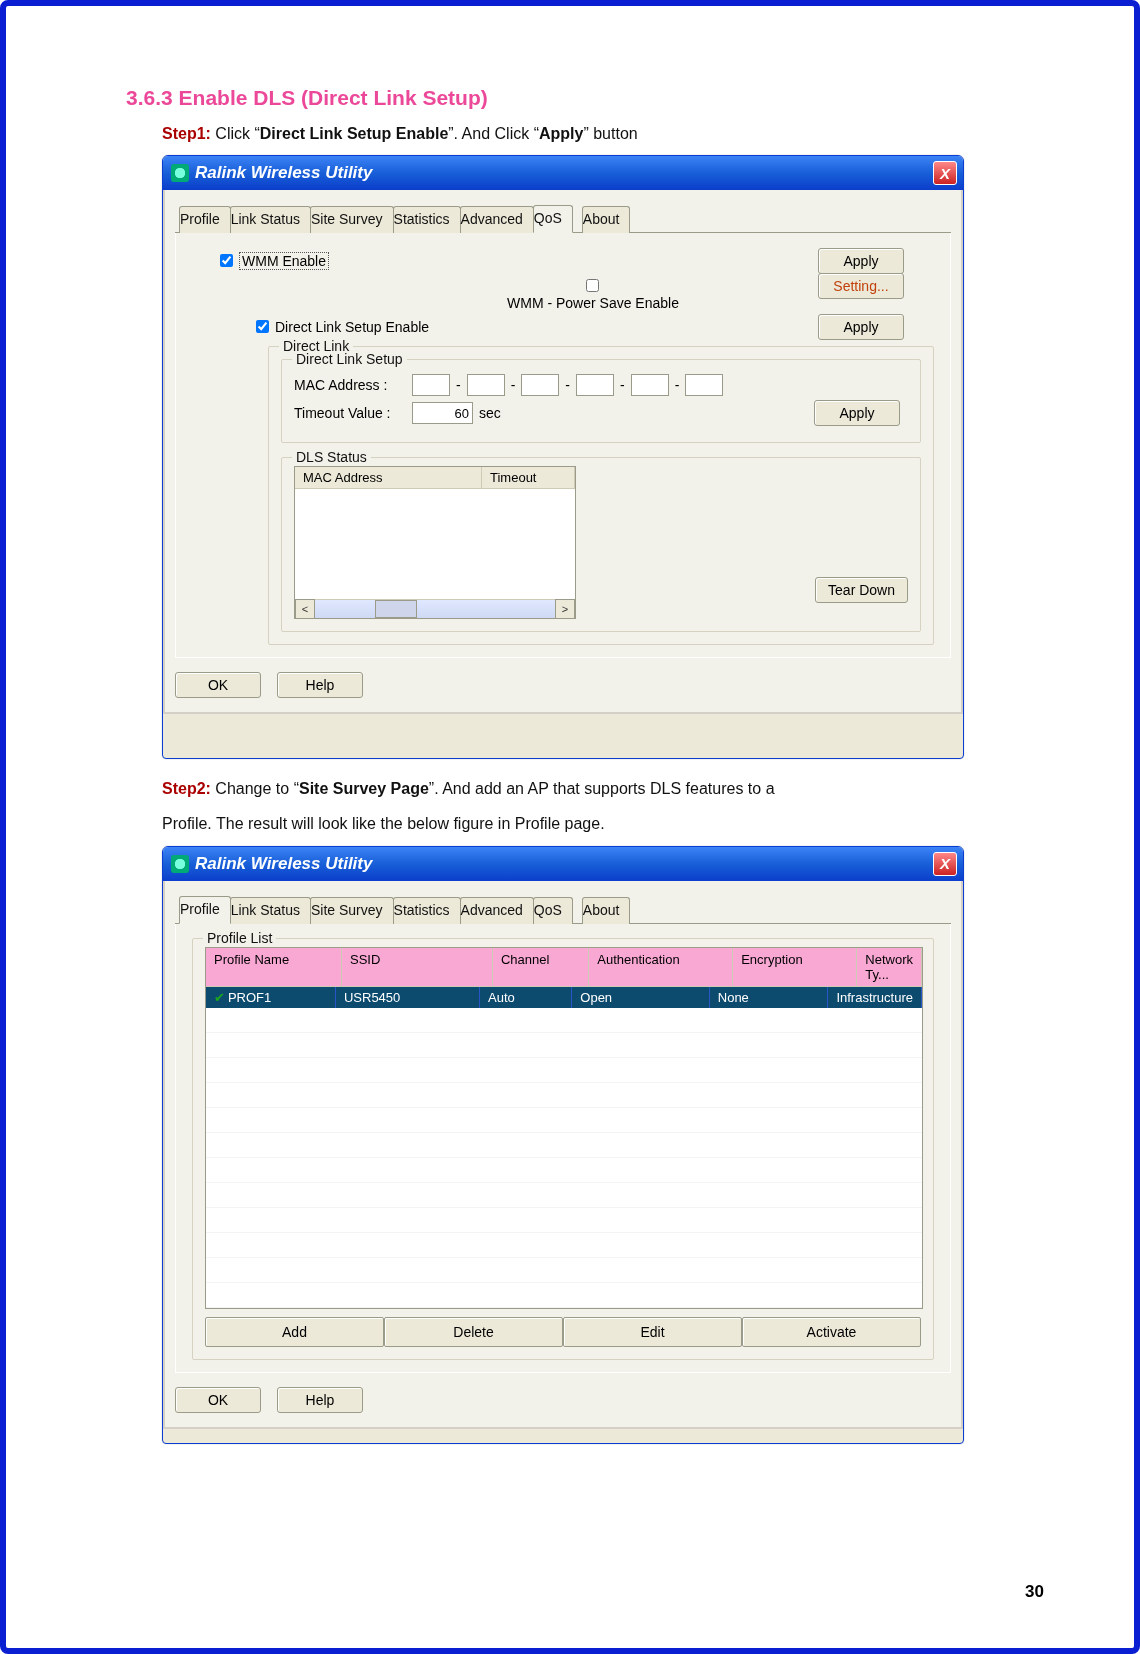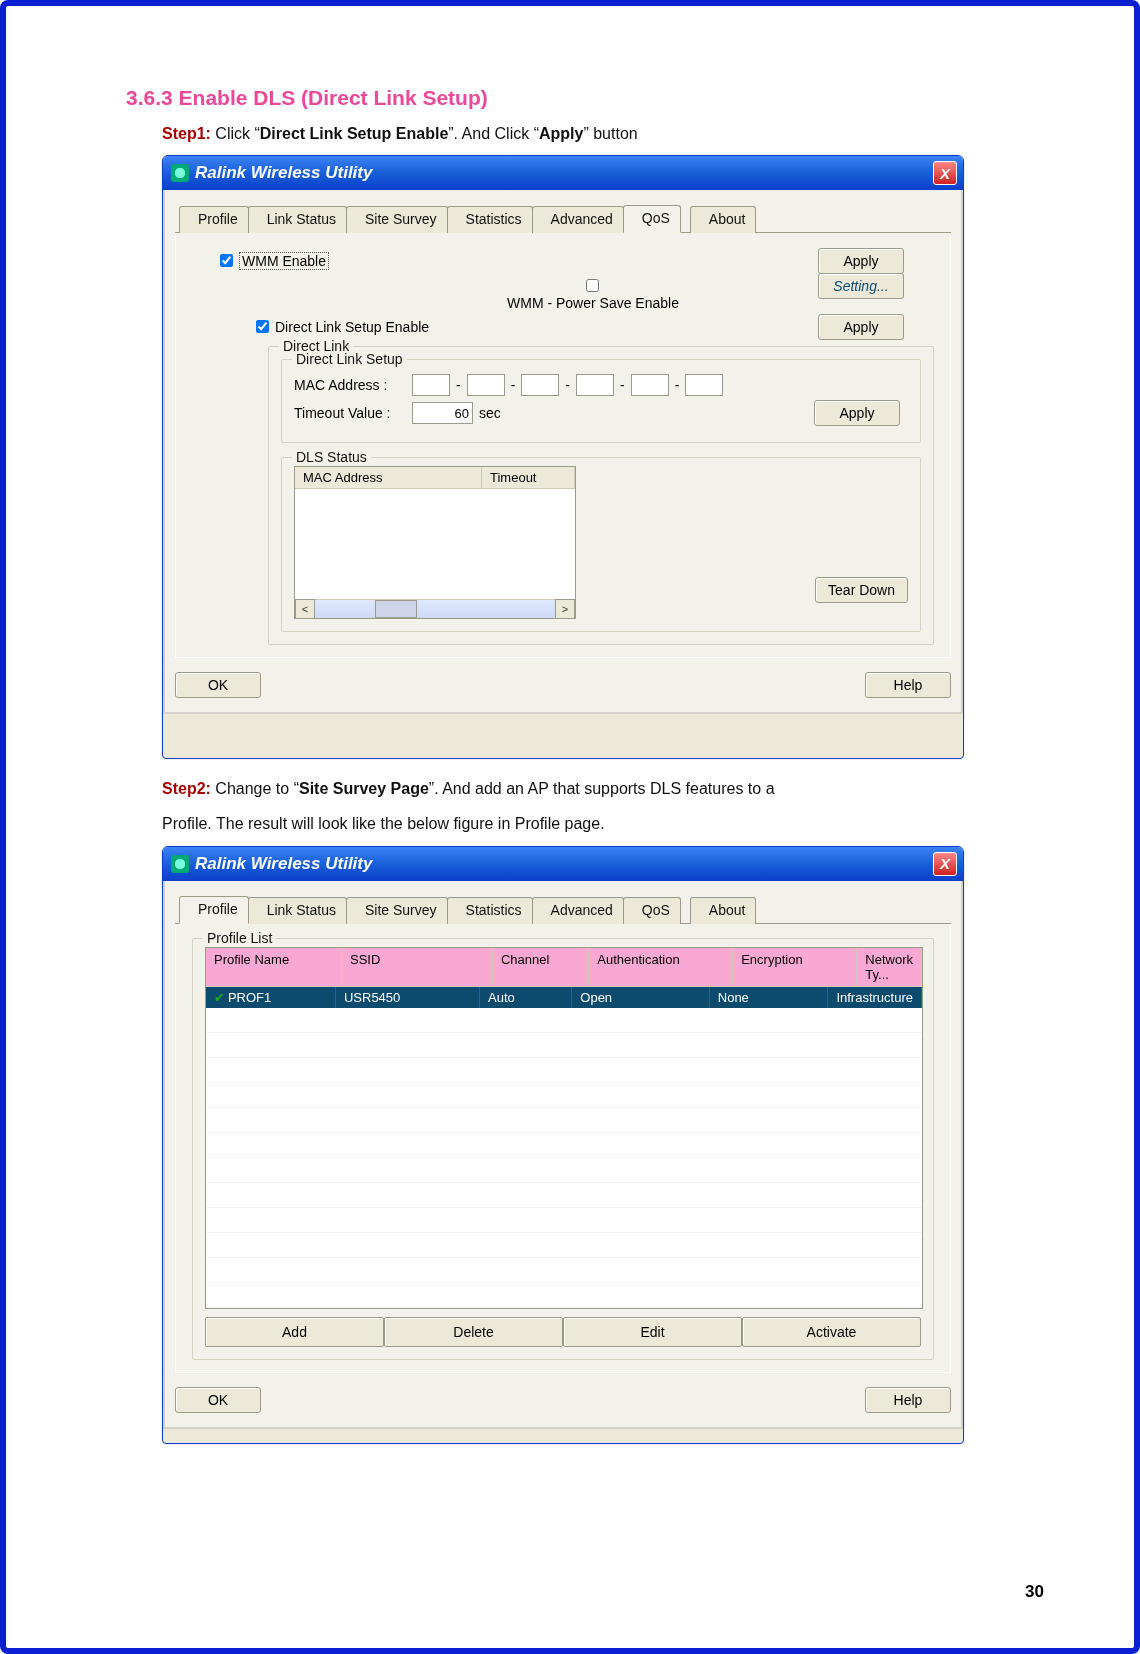--- a/index.html
+++ b/index.html
@@ -80,21 +80,21 @@
   
   .tab-strip {
     display: flex;
     align-items: flex-end;
     gap: 0;
     margin-top: 6px;
     border-bottom: 1px solid #9b9b8a;
     padding-left: 4px;
   }
   .tab {
-    padding: 4px 10px 6px 18px;
+    padding: 4px 10px 6px 0;
     font-size: 14px;
     color: #111;
     border: 1px solid #9b9b8a;
     border-bottom: none;
     background: #ece9d8;
     margin-right: -1px;
     border-radius: 3px 3px 0 0;
     cursor: pointer;
     position: relative;
     top: 1px;
@@ -142,21 +142,21 @@
   .btn {
     min-width: 86px; height: 26px;
     background: #ece9d8;
     border: 1px solid #9b9b8a;
     border-radius: 3px;
     box-shadow: inset 1px 1px #fff;
     font-size: 14px;
     cursor: pointer;
     padding: 0 12px;
   }
-  .btn.disabled { color: #0c4a6e; cursor: default; font-style: italic; }
+  .btn.disabled { color: #c2410c; cursor: default; }
   .right-col { position: absolute; right: 30px; }
   .row-rel { position: relative; }
 
   .mac-row, .timeout-row {
     display: flex; align-items: center;
     font-size: 14px; gap: 6px;
     margin: 6px 0;
   }
   .mac-row input, .timeout-row input {
     width: 32px; height: 18px; text-align: center;
@@ -200,21 +200,21 @@
     position: relative;
   }
   .sc-thumb {
     position: absolute; left: 60px; top: 0;
     width: 40px; height: 16px;
     border: 1px solid #9b9b8a;
     background: #cfd6eb;
   }
 
   .btn-row-bottom {
-    display: flex; justify-content: space-between; gap: 16px;
+    display: flex; justify-content: flex-start; gap: 16px;
     margin-top: 14px;
   }
 
   
   .profile-table {
     border: 1px solid #9b9b8a;
     background: #fff;
     width: 100%;
     font-size: 13px;
   }

